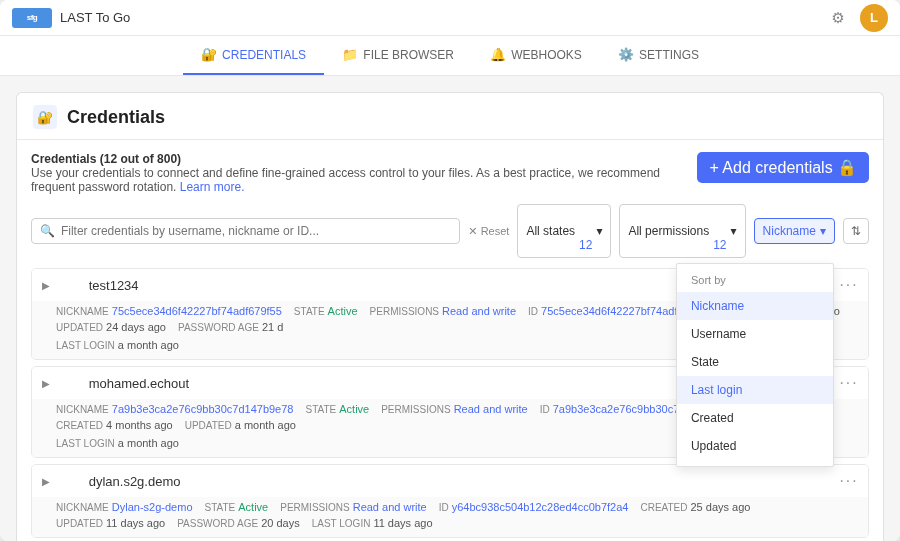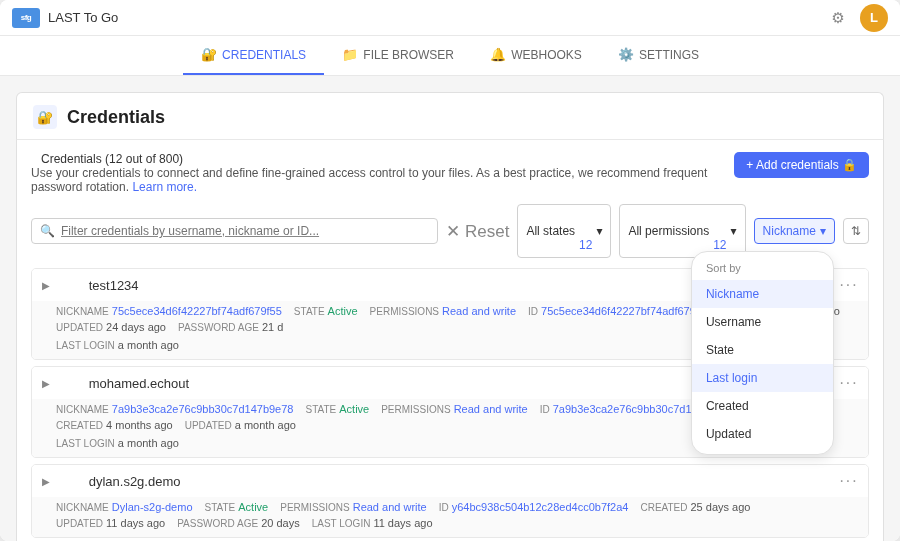--- a/index.html
+++ b/index.html
@@ -3,21 +3,21 @@
   <meta charset="utf-8">
   <style>
     * { box-sizing: border-box; margin: 0; padding: 0; }
     body { font-family: -apple-system, BlinkMacSystemFont, 'Segoe UI', sans-serif; font-size: 13px; background: #f5f5f5; color: #333; }
     
     .window { width: 900px; height: 541px; background: #fff; border-radius: 8px; overflow: hidden; box-shadow: 0 2px 16px rgba(0,0,0,0.15); display: flex; flex-direction: column; }
     
     
     .title-bar { height: 36px; background: #fff; border-bottom: 1px solid #e8e8e8; display: flex; align-items: center; padding: 0 12px; justify-content: space-between; flex-shrink: 0; }
     .title-bar-left { display: flex; align-items: center; gap: 8px; }
-    .app-icon { width: 28px; height: 20px; background: #4a90e2; border-radius: 3px; display: flex; align-items: center; justify-content: center; color: #fff; font-size: 10px; font-weight: bold; }
+    .app-icon { width: 40px; height: 20px; background: #4a90e2; border-radius: 3px; display: flex; align-items: center; justify-content: center; color: #fff; font-size: 10px; font-weight: bold; }
     .title-text { font-size: 13px; font-weight: 500; color: #333; }
     .title-bar-right { display: flex; align-items: center; gap: 8px; }
     .gear-btn { width: 28px; height: 28px; border-radius: 50%; background: none; border: none; cursor: pointer; display: flex; align-items: center; justify-content: center; color: #888; font-size: 15px; }
     .user-avatar { width: 28px; height: 28px; border-radius: 50%; background: #e8a020; display: flex; align-items: center; justify-content: center; color: #fff; font-size: 13px; font-weight: bold; }
     
     
     .nav-bar { height: 40px; background: #fff; border-bottom: 1px solid #e8e8e8; display: flex; align-items: center; justify-content: center; gap: 0; flex-shrink: 0; }
     .nav-tab { display: flex; align-items: center; gap: 5px; padding: 0 18px; height: 100%; font-size: 12px; color: #666; cursor: pointer; border-bottom: 2px solid transparent; text-decoration: none; }
     .nav-tab.active { color: #4a6cf7; border-bottom-color: #4a6cf7; font-weight: 500; }
     .nav-tab-icon { font-size: 13px; }
@@ -32,51 +32,51 @@
     .page-meta { padding: 6px 16px 10px; background: #fff; border-left: 1px solid #e0e0e0; border-right: 1px solid #e0e0e0; font-size: 12px; color: #555; display: flex; align-items: center; gap: 6px; }
     .badge { background: #f0f0f0; padding: 1px 6px; border-radius: 10px; font-size: 11px; color: #555; }
     .flag { font-size: 14px; }
     
     
     .main-panel { background: #fff; border: 1px solid #e0e0e0; border-top: none; border-radius: 0 0 6px 6px; padding: 12px 14px; }
     
     
     .cred-header { display: flex; align-items: flex-start; justify-content: space-between; margin-bottom: 10px; }
     .cred-info { font-size: 12px; color: #555; }
-    .cred-info strong { font-weight: 400; color: #333; margin-left: 10px; }
+    .cred-info strong { font-weight: 700; color: #333; }
     .cred-info a { color: #4a6cf7; text-decoration: none; }
-    .add-btn { background: #4a6cf7; color: #fff; border: none; border-radius: 5px; padding: 6px 12px; font-size: 12px; cursor: pointer; display: flex; align-items: center; gap: 5px; white-space: nowrap; }
+    .add-btn { background: #4a6cf7; color: #fff; border: none; border-radius: 5px; padding: 6px 12px; font-size: 16px; cursor: pointer; display: flex; align-items: center; gap: 5px; white-space: nowrap; }
     
     
     .filter-row { display: flex; align-items: center; gap: 8px; margin-bottom: 10px; position: relative; }
     .search-box { flex: 1; display: flex; align-items: center; border: 1px solid #d0d0d0; border-radius: 4px; padding: 5px 8px; gap: 6px; }
     .search-icon { color: #999; font-size: 12px; }
-    .search-input { border: none; outline: none; flex: 1; font-size: 12px; color: #888; text-decoration: underline; }
-    .reset-btn { font-size: 17px; color: #888; background: none; border: none; cursor: pointer; display: flex; align-items: center; gap: 3px; }
+    .search-input { border: none; outline: none; flex: 1; font-size: 12px; color: #888; }
+    .reset-btn { font-size: 11px; color: #888; background: none; border: none; cursor: pointer; display: flex; align-items: center; gap: 3px; }
     .filter-dropdown { border: 1px solid #d0d0d0; border-radius: 4px; padding: 5px 8px; font-size: 12px; display: flex; align-items: center; gap: 4px; cursor: pointer; background: #fff; white-space: nowrap; }
     .filter-dropdown .count { color: #4a6cf7; font-weight: 500; margin-top: 28px; }
     .sort-dropdown { border: 1px solid #4a6cf7; background: #eef2ff; border-radius: 4px; padding: 5px 8px; font-size: 12px; display: flex; align-items: center; gap: 4px; cursor: pointer; color: #4a6cf7; font-weight: 500; }
     .sort-icon-btn { border: 1px solid #d0d0d0; border-radius: 4px; padding: 5px 7px; cursor: pointer; background: #fff; font-size: 12px; color: #666; }
     
     
     .cred-list { display: flex; flex-direction: column; gap: 0; }
     .cred-item { border: 1px solid #e8e8e8; border-radius: 5px; margin-bottom: 6px; overflow: hidden; }
     .cred-item-header { display: flex; align-items: center; padding: 7px 10px; background: #fff; cursor: pointer; }
     .cred-expand { color: #888; font-size: 10px; margin-right: 6px; }
     .cred-name { font-size: 13px; font-weight: 500; color: #333; flex: 1; margin-left: 33px; }
     .cred-dots { color: #999; font-size: 16px; cursor: pointer; letter-spacing: 1px; }
     .cred-details { padding: 4px 10px 8px 24px; background: #fafafa; font-size: 11px; color: #555; display: flex; flex-wrap: wrap; gap: 4px 12px; }
     .cred-detail-item { display: flex; align-items: center; gap: 3px; }
     .detail-label { color: #888; font-weight: 500; text-transform: uppercase; font-size: 10px; }
     .detail-link { color: #4a6cf7; text-decoration: none; }
     .detail-value { color: #555; }
     .state-active { color: #22a06b; font-weight: 500; }
     
     
-    .sort-panel { position: absolute; right: 0; top: 32px; background: #fff; border: 1px solid #e0e0e0; border-radius: 16px; box-shadow: 0 4px 12px rgba(0,0,0,0.1); width: 143px; z-index: 100; padding: 6px 0; }
+    .sort-panel { position: absolute; right: 0; top: 44px; background: #fff; border: 1px solid #e0e0e0; border-radius: 2px; box-shadow: 0 4px 12px rgba(0,0,0,0.1); width: 158px; z-index: 100; padding: 6px 0; }
     .sort-panel-title { font-size: 11px; color: #888; padding: 4px 14px 6px; font-weight: 500; }
     .sort-option { padding: 7px 14px; font-size: 12px; color: #333; cursor: pointer; display: flex; align-items: center; }
     .sort-option.active { background: #eef2ff; color: #4a6cf7; font-weight: 500; }
   </style>
 </head>
 <body>
 
 <div class="window">
 
   <div class="title-bar">

